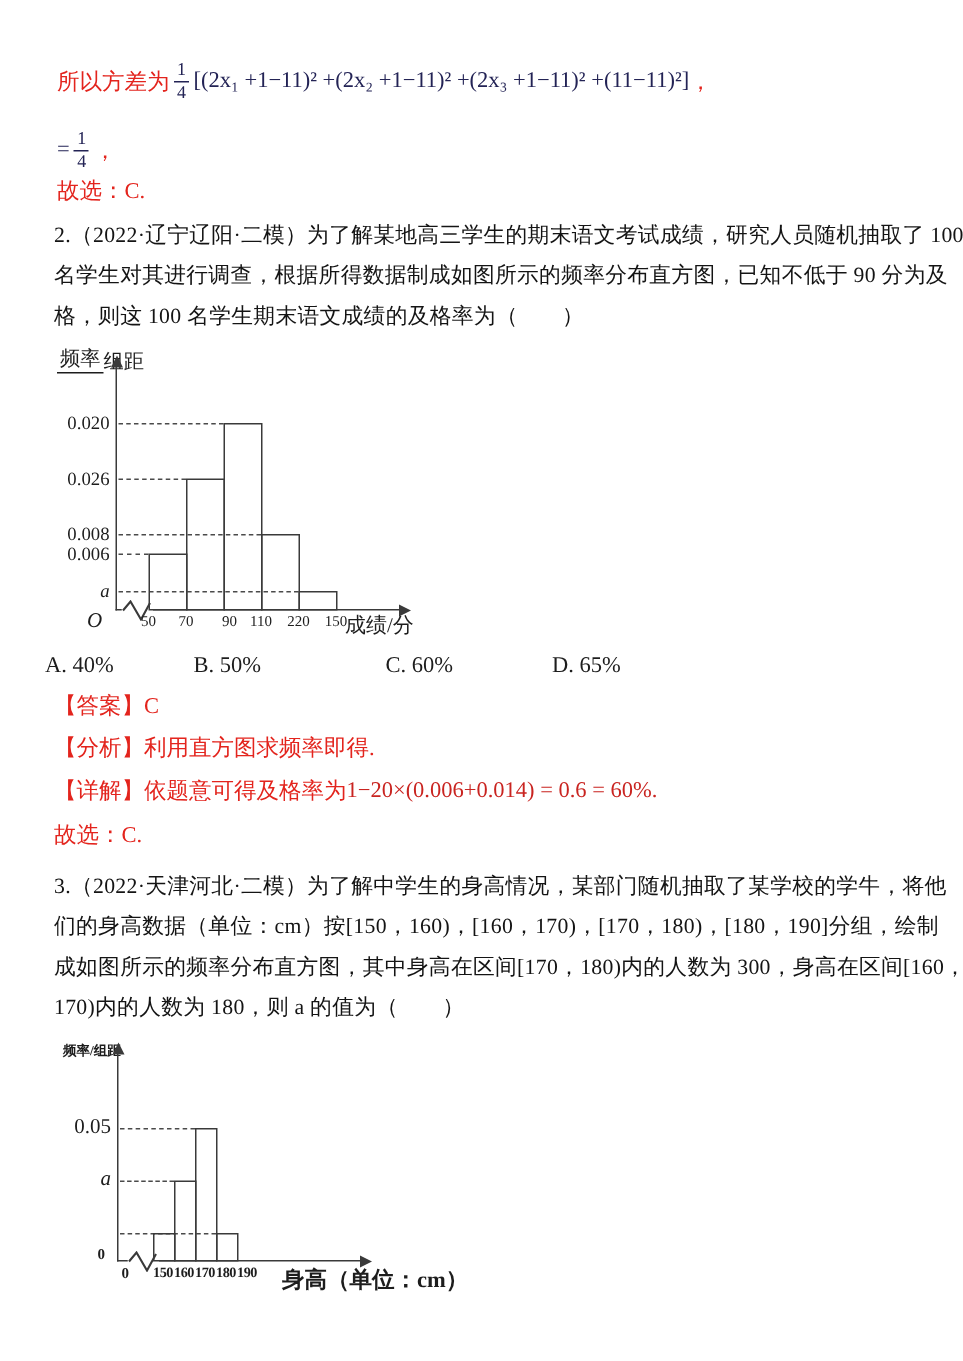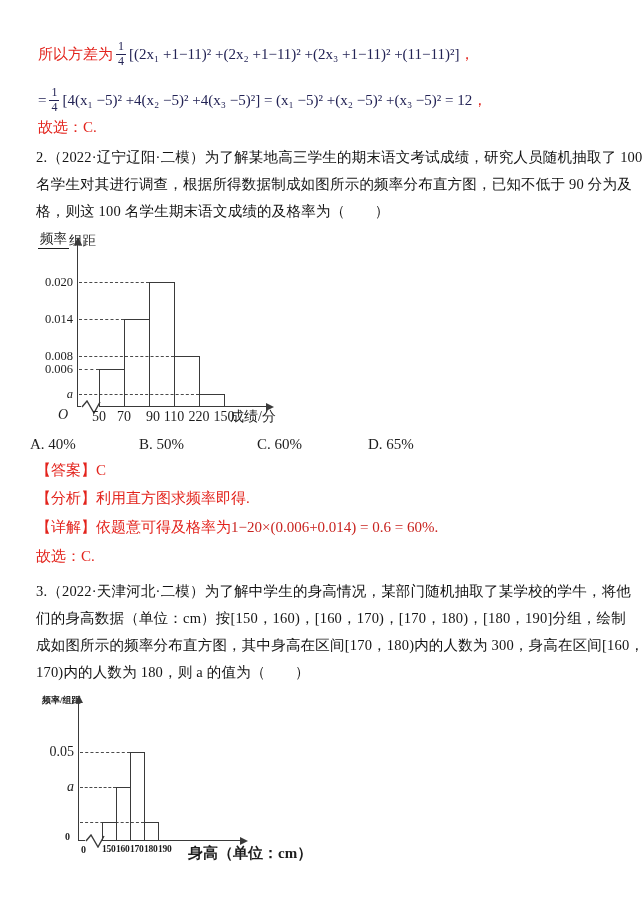--- a/index.html
+++ b/index.html
@@ -27,21 +27,21 @@
   .arrow-up{position:absolute;width:0;height:0;border-left:4px solid transparent;
             border-right:4px solid transparent;border-bottom:8px solid #3a3a3a;}
   .arrow-right{position:absolute;width:0;height:0;border-top:4px solid transparent;
             border-bottom:4px solid transparent;border-left:8px solid #3a3a3a;}
   .ylabel-frac{position:absolute;display:flex;flex-direction:row;align-items:center;
             font-size:13.5px;line-height:1.2;color:#1d1d1d;}
   .ylabel-frac .t{border-bottom:1.3px solid #1d1d1d;padding:0 2px 1px;}
   .ylabel-frac .b{padding-top:1px;}
   #chart1{left:36px;top:230px;width:310px;height:210px;}
   #chart1 .ytick{font-size:12.5px;}
-  #chart1 .xtick{font-size:14px;}
+  #chart1 .xtick{font-size:10px;}
   #chart2{left:30px;top:694px;width:300px;height:172px;}
   #chart2 .ytick{font-size:14px;}
   #chart2 .xtick{font-size:9.5px;letter-spacing:-.3px;font-weight:bold;}
   .it{font-style:italic;}
 </style>
 </head>
 <body>
 
 <div id="page">
 
@@ -54,21 +54,20 @@
       <span class="math">[(2x₁ +1−11)² +(2x₂ +1−11)² +(2x₃ +1−11)² +(11−11)²]</span>
       <span class="red"> ，</span>
     </div>
 
   <div class="abs mline" style="left:38px;top:80px;height:40px;">
       <span class="math">= </span>
       <span class="frac math">
         <span class="num">1</span>
         <span class="den">4</span>
       </span>
-      <span class="math">[4(x₁ −5)² +4(x₂ −5)² +4(x₃ −5)²] = (x₁ −5)² +(x₂ −5)² +(x₃ −5)² = 12</span>
       <span class="red"> ，</span>
     </div>
 
   <div class="abs conc red" style="left:38px;top:118px;">故选：C.</div>
 
   <div class="abs para" style="left:36px;top:144px;width:580px;"><span>2.（2022·辽宁辽阳·二模）为了解某地高三学生的期末语文考试成绩，研究人员随机抽取了 100</span><br><span>名学生对其进行调查，根据所得数据制成如图所示的频率分布直方图，已知不低于 90 分为及</span><br><span>格，则这 100 名学生期末语文成绩的及格率为（　　）</span></div>
 
   <div class="chart" id="chart1">
       <div class="ylabel-frac" style="left: 2px; top: 1px;">
         <span class="t">频率</span>
@@ -86,37 +85,37 @@
       <div class="dashline" style="left: 43px; top: 89px; width: 45px;"></div>
       <div class="dashline" style="left: 43px; top: 52px; width: 70px;"></div>
       <div class="dashline" style="left: 43px; top: 126px; width: 95px;"></div>
       <div class="dashline" style="left: 43px; top: 164px; width: 120px;"></div>
       <div class="bar" style="left: 63px; top: 139px; width: 26.3px; height: 38.3px;"></div>
       <div class="bar" style="left: 88px; top: 89px; width: 26.3px; height: 88.3px;"></div>
       <div class="bar" style="left: 113px; top: 52px; width: 26.3px; height: 125.3px;"></div>
       <div class="bar" style="left: 138px; top: 126px; width: 26.3px; height: 51.3px;"></div>
       <div class="bar" style="left: 163px; top: 164px; width: 26.3px; height: 13.3px;"></div>
       <div class="ytick" style="left: 0px; top: 44px; width: 37px; line-height: 16px;">0.020</div>
-      <div class="ytick" style="left: 0px; top: 81px; width: 37px; line-height: 16px;">0.014</div>
+      <div class="ytick" style="left: 0px; top: 81px; width: 37px; line-height: 16px;">0.026</div>
       <div class="ytick" style="left: 0px; top: 118px; width: 37px; line-height: 16px;">0.008</div>
       <div class="ytick" style="left: 0px; top: 131px; width: 37px; line-height: 16px;">0.006</div>
       <div class="ytick it" style="left: 0px; top: 156px; width: 37px; line-height: 16px;">a</div>
       <div class="abs it" style="left: 22px; top: 177px; font-size: 14px;">O</div>
       <div class="xtick" style="top: 179px; left: 63px; transform: translateX(-50%);">50</div>
       <div class="xtick" style="top: 179px; left: 88px; transform: translateX(-50%);">70</div>
       <div class="xtick" style="top: 179px; left: 117px; transform: translateX(-50%);">90</div>
       <div class="xtick" style="top: 179px; left: 138px; transform: translateX(-50%);">110</div>
       <div class="xtick" style="top: 179px; left: 163px; transform: translateX(-50%);">220</div>
       <div class="xtick" style="top: 179px; left: 188px; transform: translateX(-50%);">150</div>
       <div class="abs" style="left: 194px; top: 178px; font-size: 14px;">成绩/分</div>
     </div>
 
   <div class="abs optrow" style="left:0;top:436px;width:642px;height:20px;">
     <span class="abs" style="left:30px;">A. 40%</span>
-    <span class="abs" style="left:139px;">B. 50%</span>
+    <span class="abs" style="left:129px;">B. 50%</span>
     <span class="abs" style="left:257px;">C. 60%</span>
     <span class="abs" style="left:368px;">D. 65%</span>
   </div>
 
   <div class="abs conc red" style="left:36px;top:461px;">【答案】C</div>
 
   <div class="abs conc red" style="left:36px;top:489px;">【分析】利用直方图求频率即得.</div>
 
   <div class="abs mline" style="left:36px;top:513px;height:28px;">
       <span class="red">【详解】依题意可得及格率为</span>

